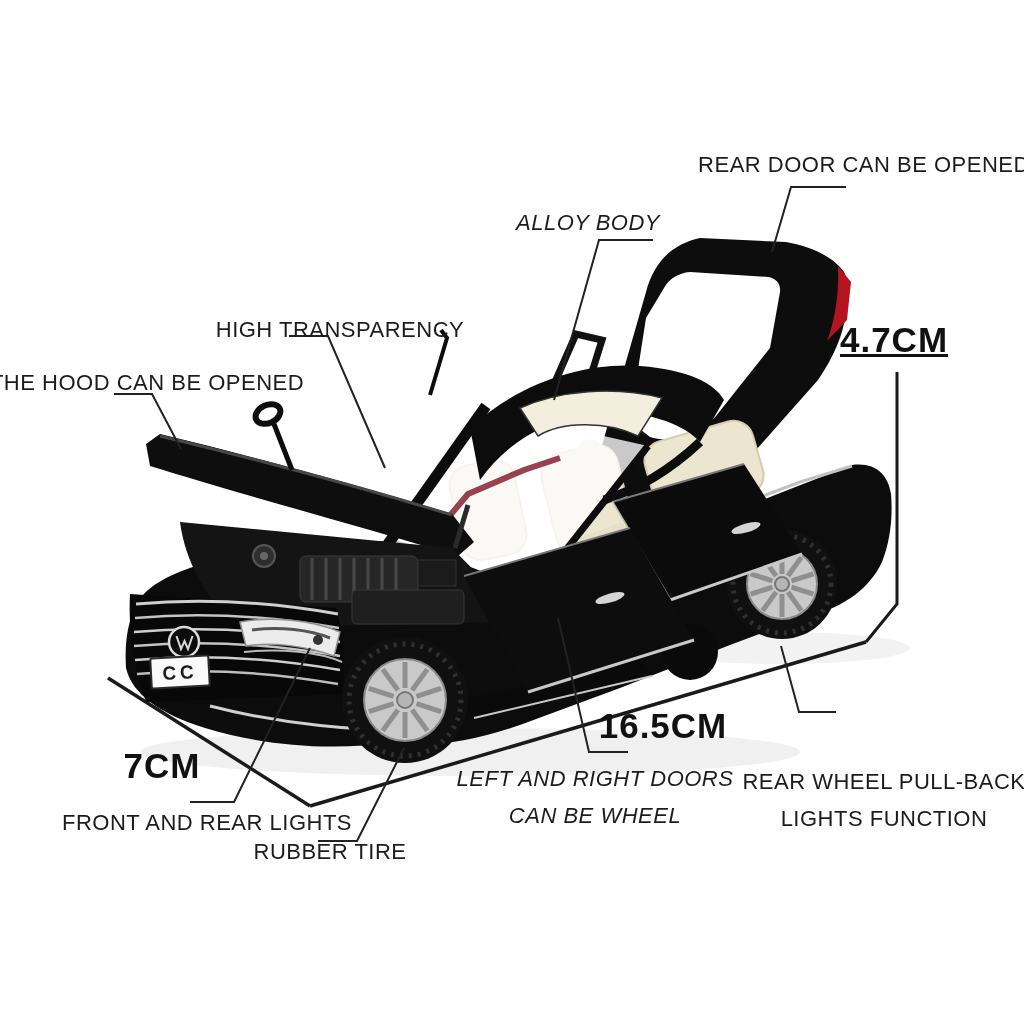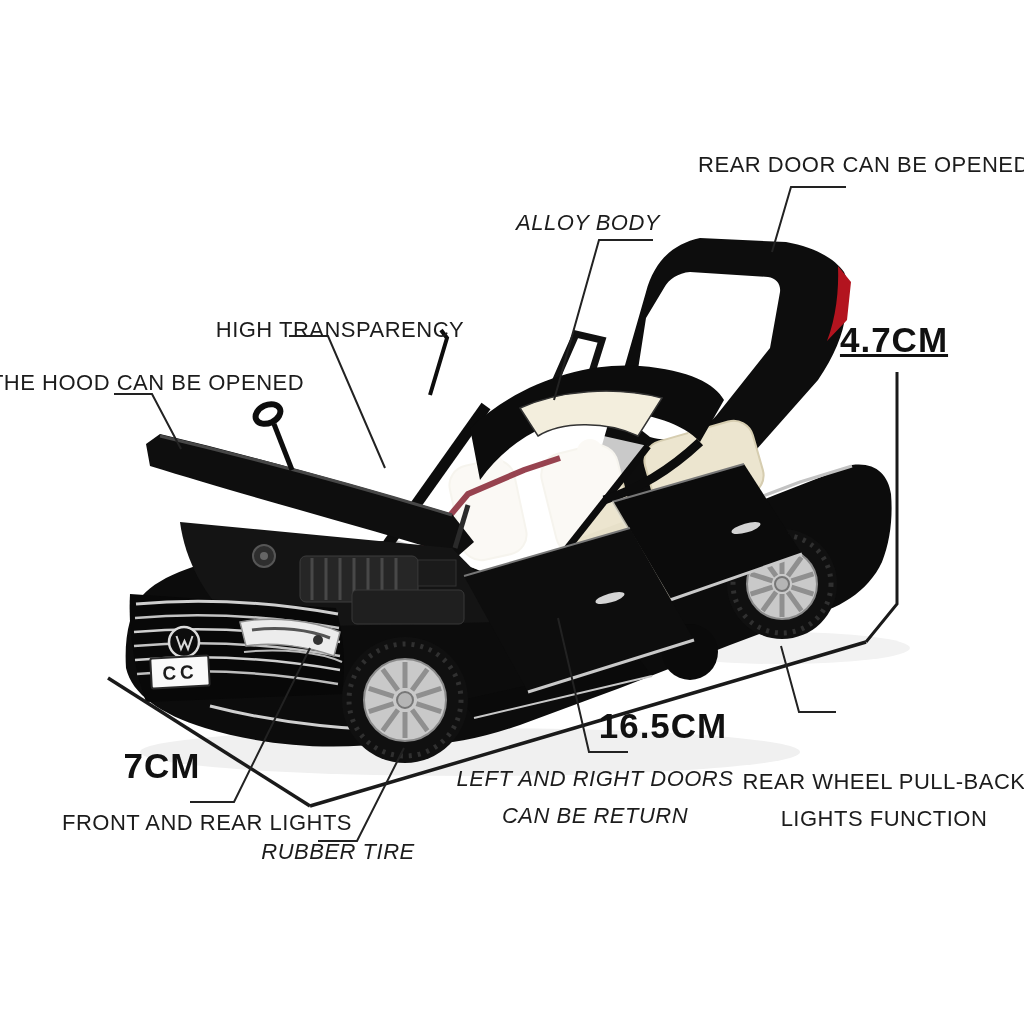--- a/index.html
+++ b/index.html
@@ -210,27 +210,27 @@
   </div>
 
   <div class="label" style="left:147px;top:364px;">
     <span>THE HOOD CAN BE OPENED</span>
   </div>
 
   <div class="label" style="left:163px;top:804px;margin-left:44px;">
     <div>FRONT AND REAR LIGHTS</div>
   </div>
 
-  <div class="label" style="left:338px;top:833px;font-style:italic;">
+  <div class="label" style="left:330px;top:833px;">
     <span>RUBBER TIRE</span>
   </div>
 
   <div class="label" style="left:595px;top:760px;font-style:italic;">
     <div>LEFT AND RIGHT DOORS</div>
-    <div>CAN BE RETURN</div>
+    <div>CAN BE WHEEL</div>
   </div>
 
   <div class="label" style="left:884px;top:718px;margin-top:45px;">
     <div>REAR WHEEL PULL-BACK</div>
     <div>LIGHTS FUNCTION</div>
   </div>
 
   <div class="dim" style="left:894px;top:320px;text-decoration:underline;">
     <span>4.7CM</span>
   </div>

